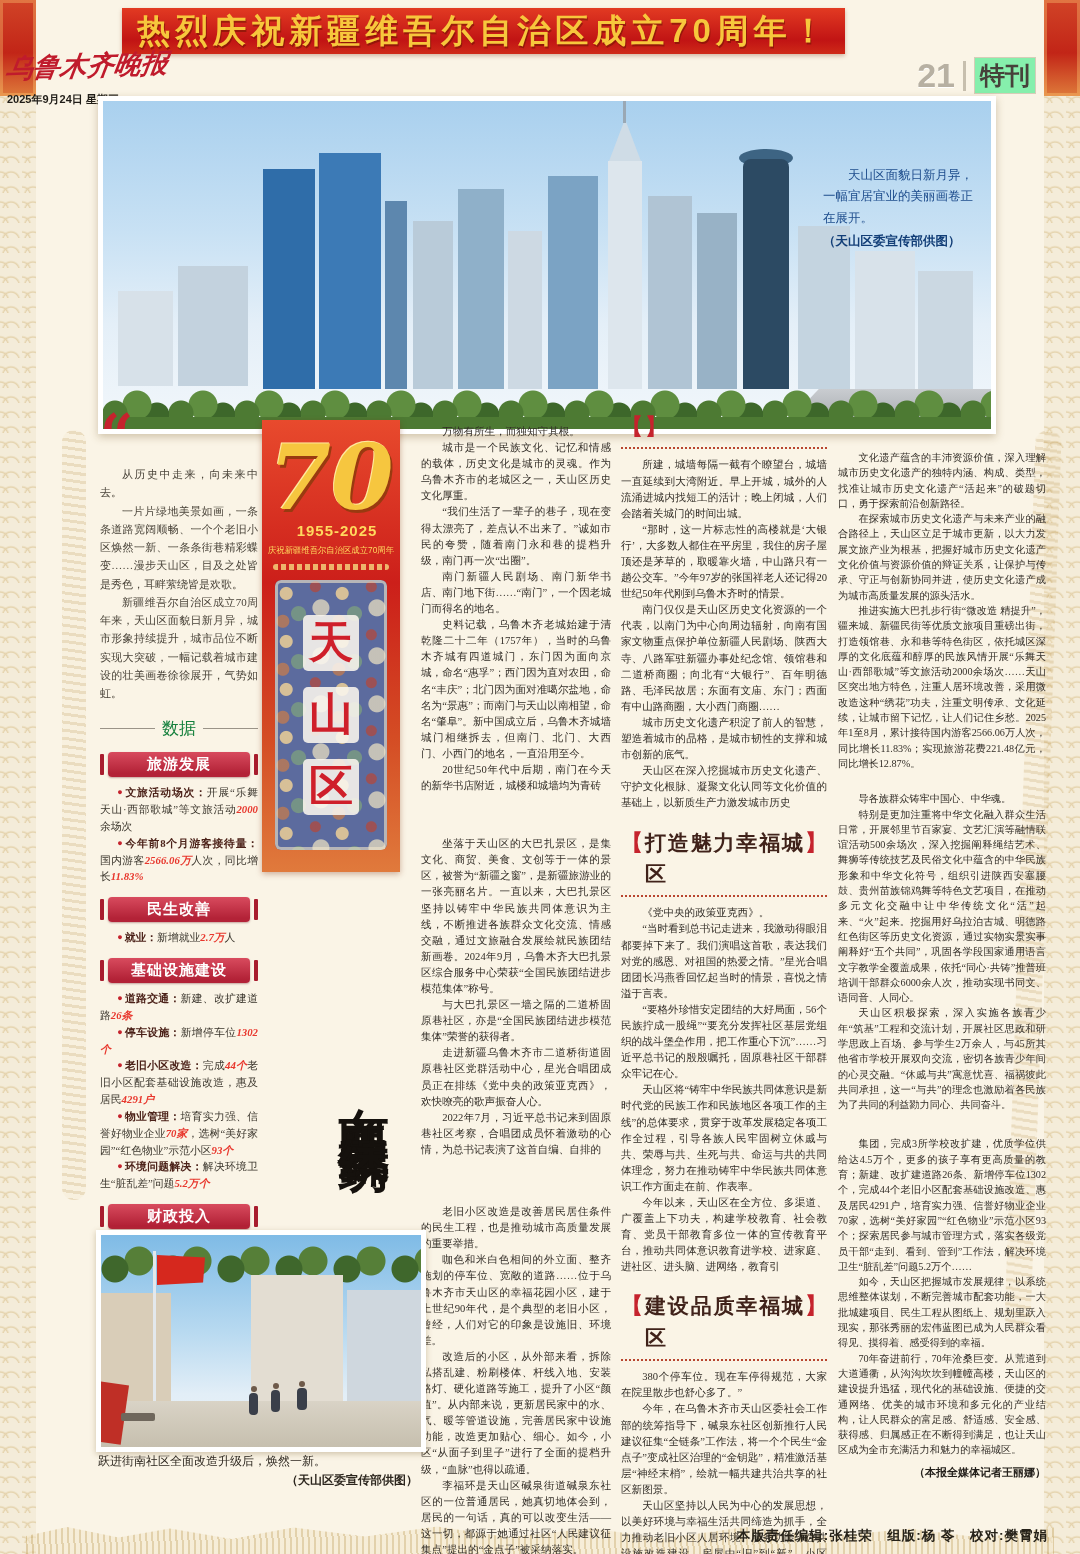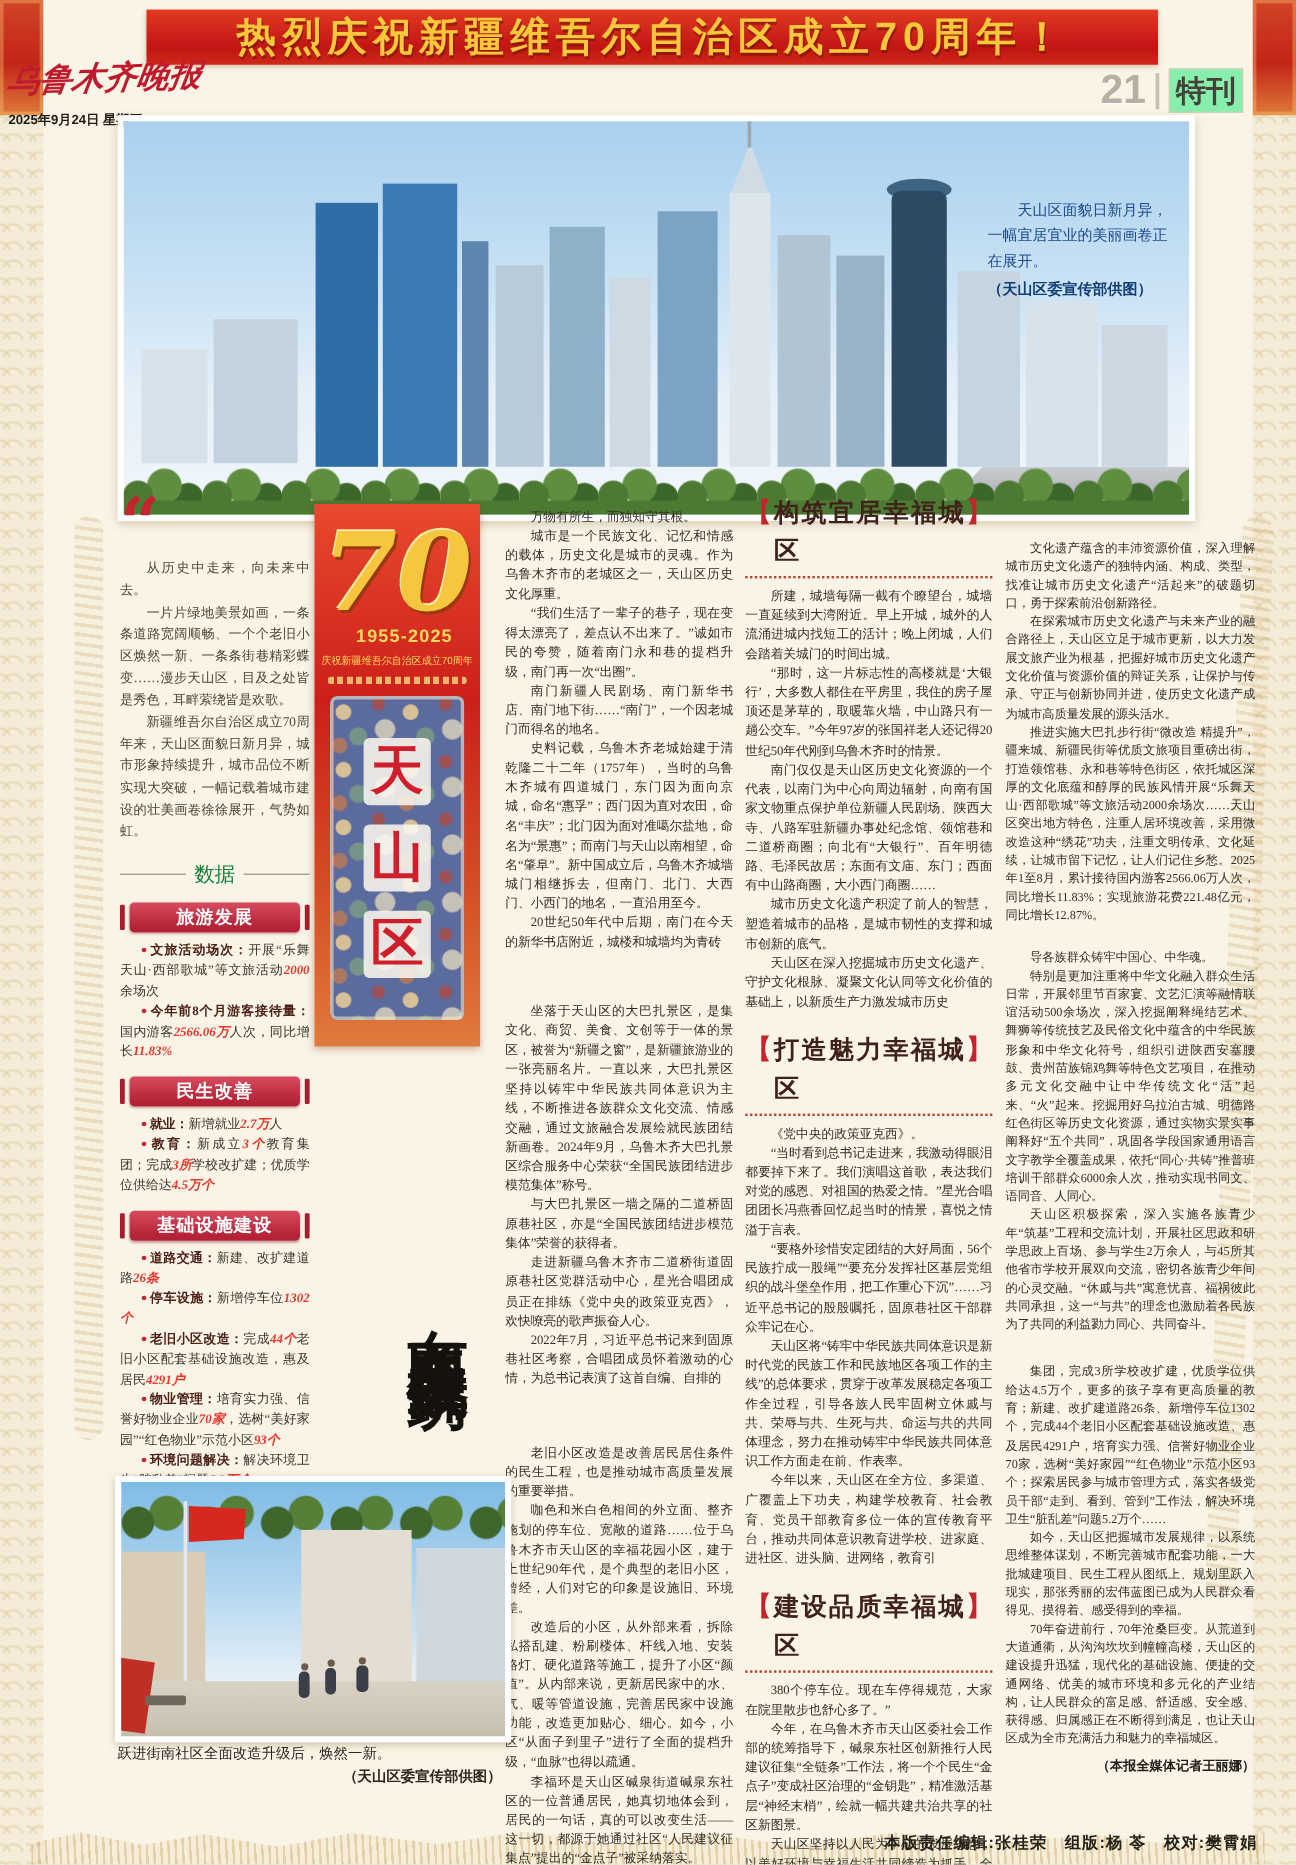--- a/index.html
+++ b/index.html
@@ -17,21 +17,21 @@
     box-shadow:inset 0 0 0 3px rgba(255,210,120,.35);}
   .corner-left{left:0;}.corner-right{right:0;}
   .gold-tear{position:absolute;border-radius:14px;opacity:.55;filter:blur(.4px);
     background:repeating-linear-gradient(8deg, rgba(186,146,72,.45) 0 3px, rgba(242,228,196,.4) 3px 8px);}
   .tear-a{left:62px;top:430px;width:24px;height:770px;}
   .tear-b{right:34px;top:430px;width:26px;height:900px;transform:rotate(2deg);}
   .torn-bottom{position:absolute;left:26px;right:26px;bottom:0;height:30px;opacity:.8;
     background:repeating-linear-gradient(87deg, rgba(196,164,96,.55) 0 2px, rgba(243,231,203,.65) 2px 6px);
     clip-path:polygon(0 40%,4% 10%,9% 45%,14% 15%,20% 50%,26% 12%,33% 42%,40% 8%,47% 44%,55% 14%,62% 48%,70% 10%,78% 42%,86% 16%,93% 46%,100% 12%,100% 100%,0 100%);}
   
-  .top-banner{position:absolute;left:122px;top:8px;width:843px;height:46px;
+  .top-banner{position:absolute;left:122px;top:8px;width:723px;height:46px;
     background:linear-gradient(180deg,#e23a22 0%,#c11414 70%,#cf2a18 100%);
     display:flex;align-items:center;justify-content:center;box-shadow:0 2px 4px rgba(120,40,10,.3);}
   .top-banner span{color:#f7c73c;font-size:33px;font-weight:900;letter-spacing:5px;
     font-family:"Liberation Sans",sans-serif;text-shadow:1px 2px 0 rgba(110,20,0,.55);white-space:nowrap;}
   
   .paper-name{position:absolute;left:6px;top:52px;width:160px;color:#c01b2c;font-size:27px;font-weight:900;
     font-style:italic;font-family:"DejaVu Serif",serif;transform:skew(-8deg,-2deg);line-height:1;white-space:nowrap;}
   .mast-date{position:absolute;left:7px;top:92px;font-size:11px;font-weight:bold;color:#201d18;
     font-family:"Liberation Sans",sans-serif;}
   .page-info{position:absolute;right:44px;top:56px;display:flex;align-items:center;gap:8px;
@@ -216,21 +216,20 @@
       </ul>
 
     <div class="pill-row">
       <span class="pill-bar"></span>
       <span class="pill">民生改善</span>
       <span class="pill-bar"></span>
     </div>
     <ul class="data-items">
 
     <li><span><span class="sg-b">●</span><span class="sg-l">就业：</span><span class="sg-p">新增就业</span><span class="sg-n">2.7万</span><span class="sg-p">人</span></span></li>
-        <li><span><span class="sg-b">●</span><span class="sg-l">教育：</span><span class="sg-p">新成立</span><span class="sg-n">3个</span><span class="sg-p">教育集团；完成</span><span class="sg-n">3所</span><span class="sg-p">学校改扩建；优质学位供给达</span><span class="sg-n">4.5万个</span></span></li>
       </ul>
 
     <div class="pill-row">
       <span class="pill-bar"></span>
       <span class="pill">基础设施建设</span>
       <span class="pill-bar"></span>
     </div>
     <ul class="data-items">
 
     <li><span><span class="sg-b">●</span><span class="sg-l">道路交通：</span><span class="sg-p">新建、改扩建道路</span><span class="sg-n">26条</span></span></li>
@@ -288,21 +287,20 @@
     <p>老旧小区改造是改善居民居住条件的民生工程，也是推动城市高质量发展的重要举措。</p>
         <p>咖色和米白色相间的外立面、整齐施划的停车位、宽敞的道路……位于乌鲁木齐市天山区的幸福花园小区，建于上世纪90年代，是个典型的老旧小区，曾经，人们对它的印象是设施旧、环境差。</p>
         <p>改造后的小区，从外部来看，拆除私搭乱建、粉刷楼体、杆线入地、安装路灯、硬化道路等施工，提升了小区“颜值”。从内部来说，更新居民家中的水、气、暖等管道设施，完善居民家中设施功能，改造更加贴心、细心。如今，小区“从面子到里子”进行了全面的提档升级，“血脉”也得以疏通。</p>
         <p>李福环是天山区碱泉街道碱泉东社区的一位普通居民，她真切地体会到，居民的一句话，真的可以改变生活——这一切，都源于她通过社区“人民建议征集点”提出的“金点子”被采纳落实。</p>
       </div>
   </div>
 
   <div class="col col2">
     <div class="sec-head first">
       <span class="br">【</span>
-      <span>构筑宜居幸福城区</span>
       <span class="br">】</span>
     </div>
     <div>
 
     <p>所建，城墙每隔一截有个瞭望台，城墙一直延续到大湾附近。早上开城，城外的人流涌进城内找短工的活计；晚上闭城，人们会踏着关城门的时间出城。</p>
         <p>“那时，这一片标志性的高楼就是‘大银行’，大多数人都住在平房里，我住的房子屋顶还是茅草的，取暖靠火墙，中山路只有一趟公交车。”今年97岁的张国祥老人还记得20世纪50年代刚到乌鲁木齐时的情景。</p>
         <p>南门仅仅是天山区历史文化资源的一个代表，以南门为中心向周边辐射，向南有国家文物重点保护单位新疆人民剧场、陕西大寺、八路军驻新疆办事处纪念馆、领馆巷和二道桥商圈；向北有“大银行”、百年明德路、毛泽民故居；东面有文庙、东门；西面有中山路商圈，大小西门商圈……</p>
         <p>城市历史文化遗产积淀了前人的智慧，塑造着城市的品格，是城市韧性的支撑和城市创新的底气。</p>
         <p>天山区在深入挖掘城市历史文化遗产、守护文化根脉、凝聚文化认同等文化价值的基础上，以新质生产力激发城市历史</p>
       </div>

